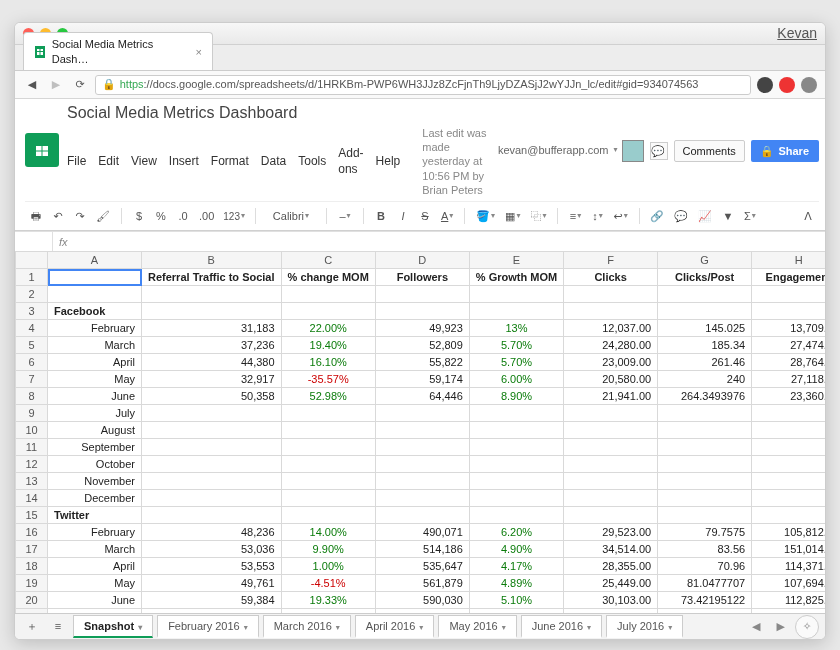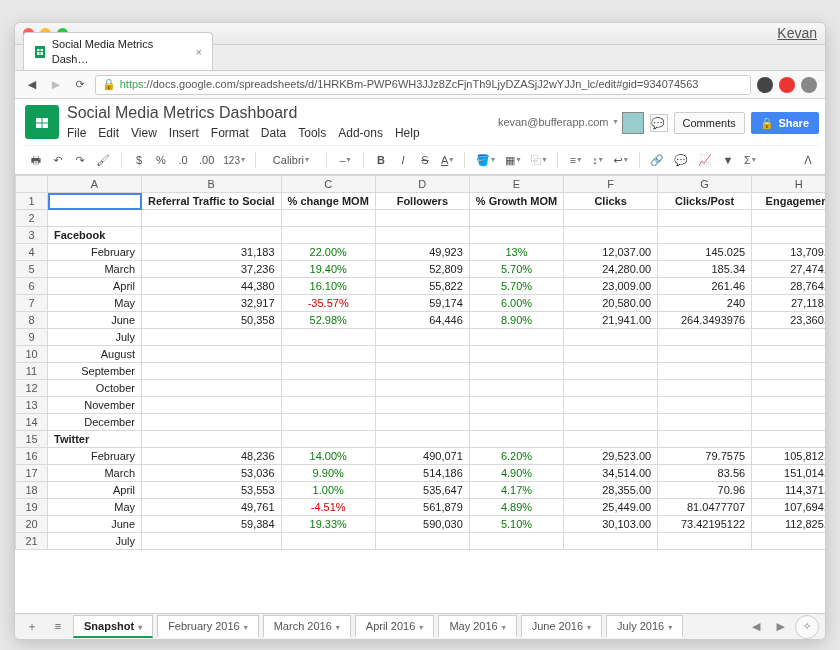--- a/index.html
+++ b/index.html
@@ -168,20 +168,21 @@
         <div class="menubar">
           <span>File</span>
           <span>Edit</span>
           <span>View</span>
           <span>Insert</span>
           <span>Format</span>
           <span>Data</span>
           <span>Tools</span>
           <span>Add-ons</span>
           <span>Help</span>
+          <span class="edithint">Last edit was made yesterday at 10:56 PM by Brian Peters</span>
         </div>
       </div>
       <div class="docright">
         <span class="email">kevan@bufferapp.com</span>
           <span class="arrow">▾</span>
         <div style="display:flex;gap:6px;align-items:center;margin-top:2px;">
           <span class="avatar"></span>
           <span style="width:18px;height:18px;border:1px solid #ccc;background:#fafafa;display:flex;align-items:center;justify-content:center;">💬</span>
           <span class="commentsbtn">Comments</span>
           <span class="sharebtn">
@@ -236,20 +237,25 @@
       <span class="tbtn">🔗</span>
       <span class="tbtn">💬</span>
       <span class="tbtn">📈</span>
       <span class="tbtn">▼</span>
       <span class="tbtn">Σ<span class="arrow">▾</span></span>
       <div style="flex:1"></div>
       <span class="tbtn">ᐱ</span>
     </div>
   </div>
 
+  <div class="fxbar">
+    <div class="namebox"></div>
+    <div class="fx">fx</div>
+    <div style="flex:1"></div>
+  </div>
 
   <div class="gridwrap">
     <table class="sheet" id="sheet">
         <tbody>
           <tr>
             <th class="corner"></th>
             <th class="colh">A</th>
             <th class="colh">B</th>
             <th class="colh">C</th>
             <th class="colh">D</th>

